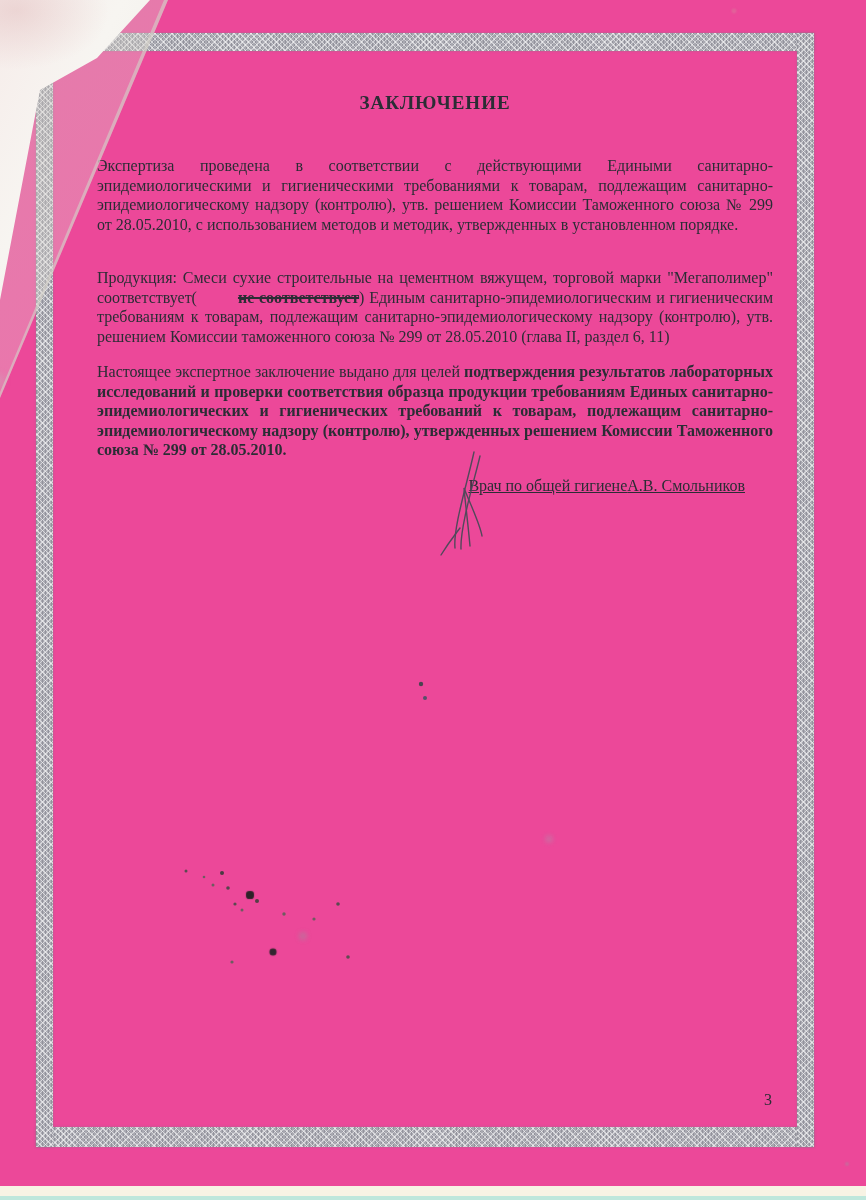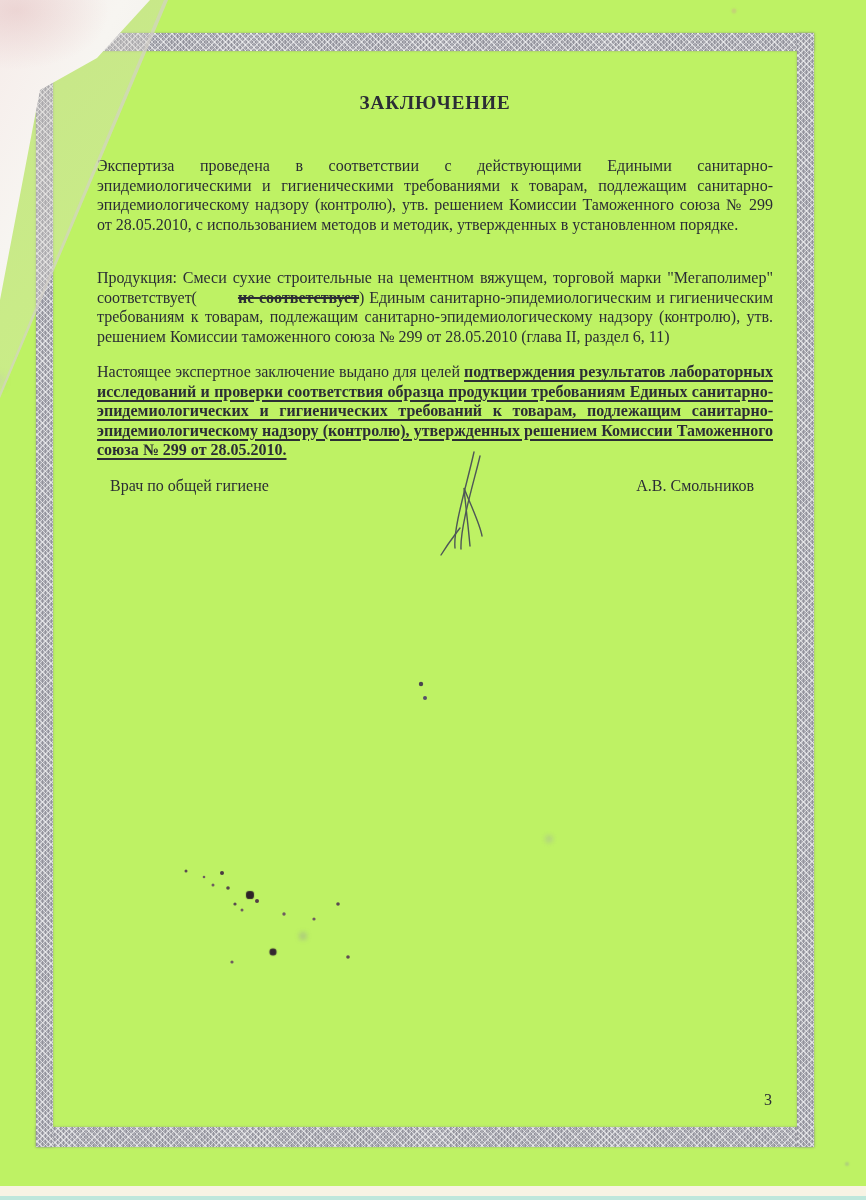--- a/index.html
+++ b/index.html
@@ -1,19 +1,19 @@
 <!DOCTYPE html>
 <html><head>
 <meta charset="utf-8">
 <style>
   html,body{margin:0;padding:0;background:#e8e8e6;}
   .scan{
     position:relative;
     width:866px;height:1200px;
-    background:#bef264;
+    background:#ec4899;
     overflow:hidden;
     font-family:"Liberation Serif","DejaVu Serif",serif;
     color:#2b2d35;
   }
   
   .band{
     position:absolute;
     background-color:#a9a9b1;
     background-image:
       repeating-linear-gradient(45deg, rgba(255,255,255,.55) 0 1px, transparent 1px 4px),
@@ -60,26 +60,27 @@
   }
   .doc-title{
     position:absolute;left:0;top:93px;width:676px;
     text-align:center;font-weight:bold;font-size:19px;letter-spacing:1px;
   }
   .para{position:absolute;left:0;width:676px;}
   .p1{top:136px;margin-top:20px;}
   .p2{top:252px;}
   .p3{top:346px;}
   .struck{font-weight:bold;text-decoration:line-through;text-decoration-thickness:1.5px;margin-left:41px;}
-  .uline{font-weight:bold;text-decoration:underline;text-decoration-thickness:1.5px;text-underline-offset:3px;}
+  .uline{font-weight:bold;text-decoration-thickness:1.5px;text-underline-offset:3px;}
 
   .sig-row{
-    position:absolute;left:13px;top:476px;width:676px;
-    display:flex;justify-content:space-between;align-items:flex-start;
+    position:absolute;left:4px;top:476px;width:676px;
+    display:flex;justify-content:flex-end;align-items:flex-start;
     text-align:left;
+    text-decoration:underline;
   }
   .sig-name{padding-right:32px;}
 
   .signature-svg{position:absolute;left:425px;top:448px;z-index:4;}
 
   .page-num{
     position:absolute;left:764px;top:1091px;
     font-size:16px;z-index:3;
   }
 

